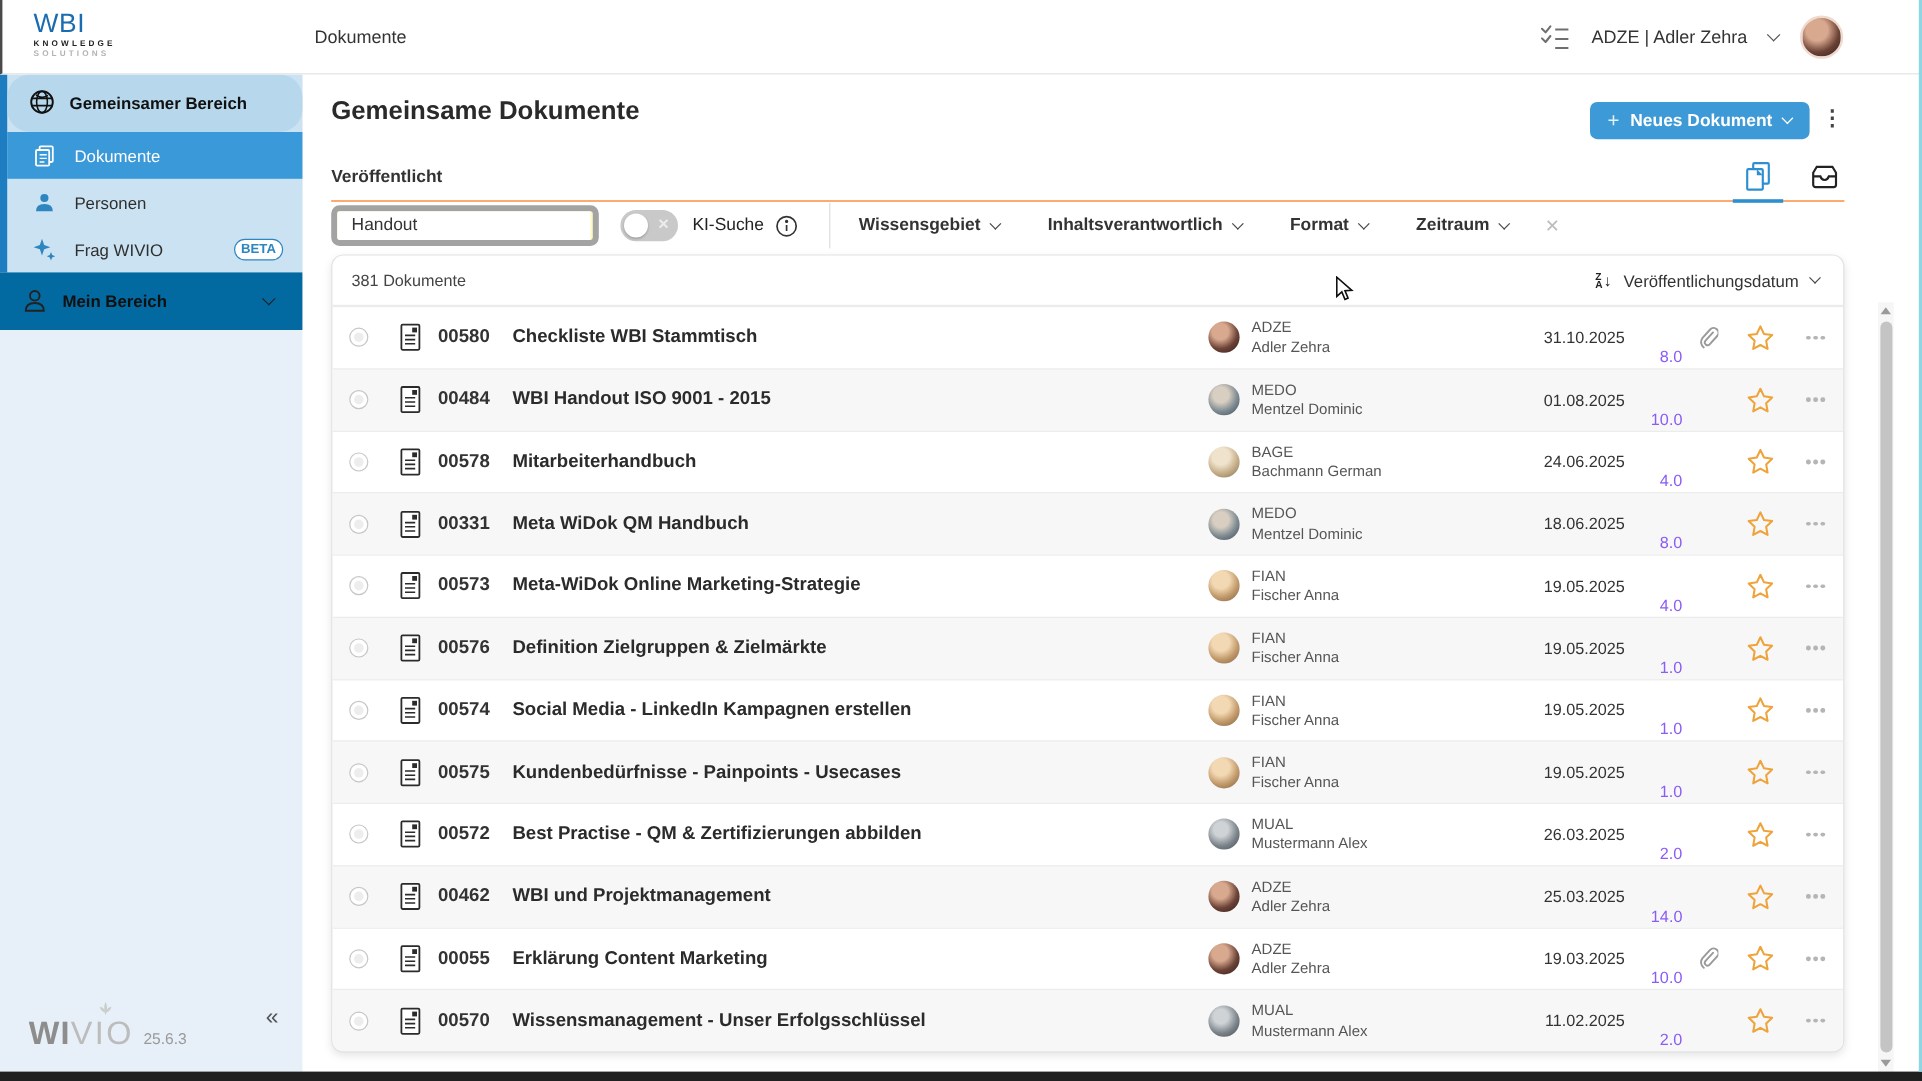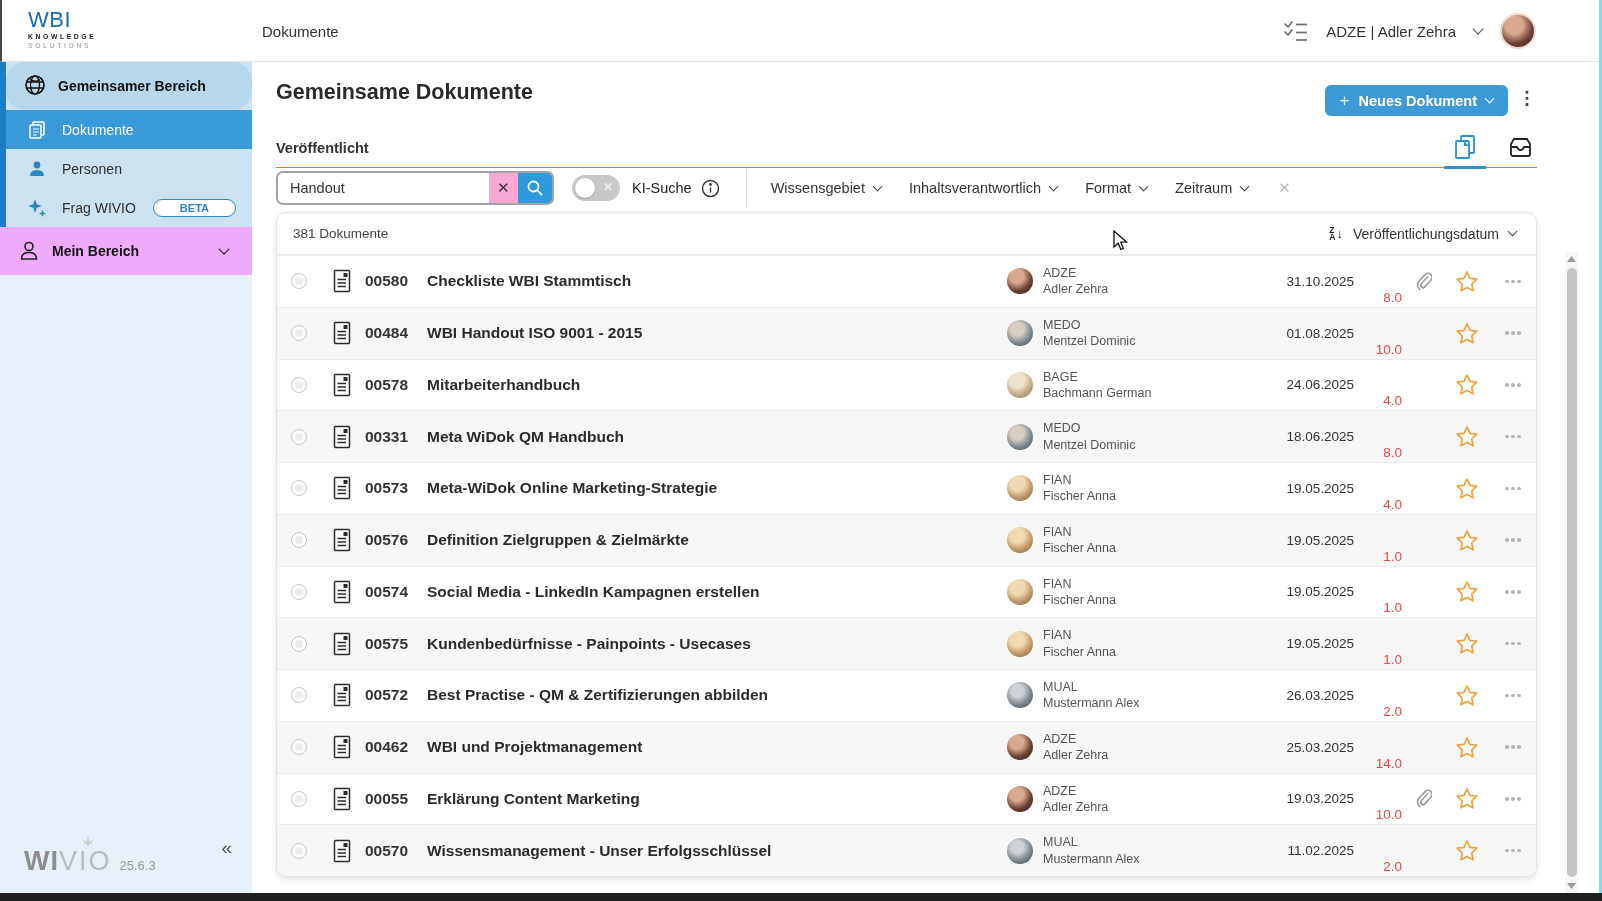--- a/index.html
+++ b/index.html
@@ -28,23 +28,23 @@
   
   .sidebar { position:absolute; left:0; top:62px; width:252px; height:831px; background:#e7f0f8; z-index:5; }
   .side-group1 { border-left:6px solid #1d7dc0; background:#cbe2f2; }
   .side-section-header { height:48px; display:flex; align-items:center; gap:12px; padding-left:18px;
     font-size:14px; font-weight:700; color:#111; background:#b7d8ec;border-radius:19px; }
   .side-item { height:39px; display:flex; align-items:center; gap:14px; padding-left:20px;
     font-size:14px; color:#2f2f2f; cursor:default; }
   .side-item.active { background:#3a99d8; color:#fff; }
   .side-item .icn { width:22px; display:flex; justify-content:center; }
   .beta-badge { margin-left:auto; margin-right:16px; border:1.5px solid #2e86c1; color:#2e86c1;
-    background:#fff; border-radius:10px; font-size:11px; font-weight:700; padding:2px 26px; }
+    background:#fff; border-radius:10px; font-size:11px; font-weight:700; padding:2px 5px; }
   .side-section2 { height:48px; display:flex; align-items:center; gap:12px; padding-left:18px;
-    font-size:14px; font-weight:700; color:#111; background:#f0abfc; position:relative; }
+    font-size:14px; font-weight:700; color:#111; background:#0369a1; position:relative; }
   .side-section2 .chev { position:absolute; right:24px; border-color:#222; }
   .side-footer { position:absolute; left:24px; bottom:16px; display:flex; align-items:baseline; }
   .wivio-wi { font-size:27px; font-weight:800; color:#8d8d8d; letter-spacing:1px; }
   .wivio-vio { font-size:27px; font-weight:300; color:#bcbcbc; letter-spacing:2px; }
   .wivio-version { font-size:13px; color:#9a9a9a; margin-left:8px; }
   .leaf { position:absolute; left:57px; top:-12px; }
   .collapse-btn { position:absolute; right:20px; bottom:34px; font-size:19px; color:#555; }
   
   .main { position:absolute; left:252px; top:62px; width:1350px; height:831px; background:#fff; }
   .page-title { position:absolute; left:24px; top:18px; font-size:21.5px; font-weight:700; color:#2a2a2a; }
@@ -55,37 +55,37 @@
   .kebab { position:absolute; right:66px; top:27px; font-size:18px; font-weight:700; color:#444;
     cursor:pointer; line-height:1; }
   .tabbar { position:absolute; left:24px; right:65px; top:70px; height:36px; border-bottom:1px solid #f97316; }
   .published-label { position:absolute; left:0; bottom:11px; font-size:14.5px; font-weight:700; color:#333; }
   .tab-icons { position:absolute; right:4px; bottom:6px; display:flex; gap:30px; align-items:center; }
   .tab-icon { position:relative; cursor:pointer; display:flex; }
   .tab-icon.active::after { content:""; position:absolute; left:-8px; right:-8px; bottom:-8px;
     height:3px; background:#2e8fd0; }
   
   .toolbar { position:absolute; left:24px; top:108px; height:36px; display:flex; align-items:center; }
-  .search-wrap { display:flex; align-items:stretch; height:34px; border:2px solid #a3a3a3;
-    border-radius:7px; overflow:hidden; width:278px; background:#f9a8d4; }
+  .search-wrap { display:flex; align-items:stretch; height:34px; border:5px solid #a3a3a3;
+    border-radius:7px; overflow:hidden; width:223px; background:#fef9c3; }
   .search-input { flex:1; border:none; outline:none; padding:0 12px; font-size:14.5px;
     font-family:inherit; color:#333; }
   .search-clear { width:30px; display:flex; align-items:center; justify-content:center;
     font-size:15px; color:#333; cursor:pointer; }
   .search-btn { width:36px; background:#2f99dc; border:none; display:flex; align-items:center;
     justify-content:center; cursor:pointer; }
   .toggle { position:relative; width:48px; height:26px; background:#c9c9c9; border-radius:13px;
     margin-left:18px; cursor:pointer; flex-shrink:0; }
   .toggle .knob { position:absolute; left:3px; top:3px; width:20px; height:20px; background:#fff;
     border-radius:50%; box-shadow:0 1px 2px rgba(0,0,0,.25); }
   .toggle .off-x { position:absolute; right:7px; top:4.5px; font-size:12px; font-weight:700; color:#ececec; }
   .ki-label { margin-left:12px; font-size:14.5px; color:#222; }
   .info-icon { margin-left:9px; display:flex; cursor:pointer; }
   .v-divider { width:1px; height:38px; background:#ddd; margin:0 24px 0 26px; }
-  .filters { display:flex; align-items:flex-start; gap:28px; }
+  .filters { display:flex; align-items:flex-start; gap:40px;font-weight:bold; }
   .filter { display:flex; align-items:center; gap:9px; font-size:14.5px; color:#333; cursor:pointer; }
   .filter .chev { border-color:#444; width:7px; height:7px; }
   .filter-clear { margin-left:30px; font-size:15px; color:#bdbdbd; cursor:pointer; }
   
   .card { position:absolute; left:24px; top:150px; width:1261px; height:665px; background:#fff;
     border:1px solid #e2e2e2; border-radius:10px; box-shadow:0 3px 7px rgba(0,0,0,.10); overflow:hidden; }
   .card-header { height:42px; display:flex; align-items:center; padding:0 20px 0 16px;
     border-bottom:1px solid #eaeaea; }
   .doc-count { font-size:13.5px; color:#444; }
   .sort-zone { margin-left:auto; display:flex; align-items:center; gap:10px; cursor:pointer; }
@@ -102,21 +102,21 @@
   .radio::after { content:""; width:8px; height:8px; border-radius:50%; background:#ededed; }
   .col-icon { width:44px; display:flex; justify-content:center; }
   .col-number { width:58px; font-size:15.5px; font-weight:600; color:#333; }
   .col-title { flex:1; font-size:15.5px; font-weight:600; color:#2b2b2b; white-space:nowrap;
     overflow:hidden; text-overflow:ellipsis; padding-right:10px; padding-left:4px; }
   .col-person { width:255px; display:flex; align-items:center; gap:10px; }
   .row-avatar { width:26px; height:26px; flex-shrink:0; }
   .person-code { font-size:12.5px; color:#555; line-height:1.3; }
   .person-name { font-size:12.5px; color:#555; line-height:1.3; }
   .col-date { width:92px; text-align:right; font-size:13.5px; color:#333; }
-  .col-version { width:48px; text-align:right; font-size:13.5px; color:#ef4444;margin-top:32px; }
+  .col-version { width:48px; text-align:right; font-size:13.5px; color:#8b5cf6;margin-top:32px; }
   .col-clip { width:42px; display:flex; justify-content:center; }
   .col-star { width:46px; display:flex; justify-content:center; cursor:pointer; }
   .col-dots { width:46px; display:flex; justify-content:center; gap:2.5px; cursor:pointer; }
   .col-dots i { width:3.5px; height:3.5px; border-radius:50%; background:#b5b5b5; }
   
   .av-adze { background:radial-gradient(circle at 38% 32%, #d9a98f 0 28%, #6b4236 60%, #2f1d1a 100%); }
   .av-medo { background:radial-gradient(circle at 40% 35%, #d8cfc2 0 28%, #7d8a91 60%, #3d474d 100%); }
   .av-bage { background:radial-gradient(circle at 40% 32%, #f0e3cd 0 30%, #c5ad88 60%, #7d6c51 100%); }
   .av-fian { background:radial-gradient(circle at 40% 32%, #f2d9b4 0 30%, #c29a6b 60%, #7a5f42 100%); }
   .av-mual { background:radial-gradient(circle at 40% 35%, #cfd3d6 0 26%, #7b848a 60%, #41494e 100%); }

